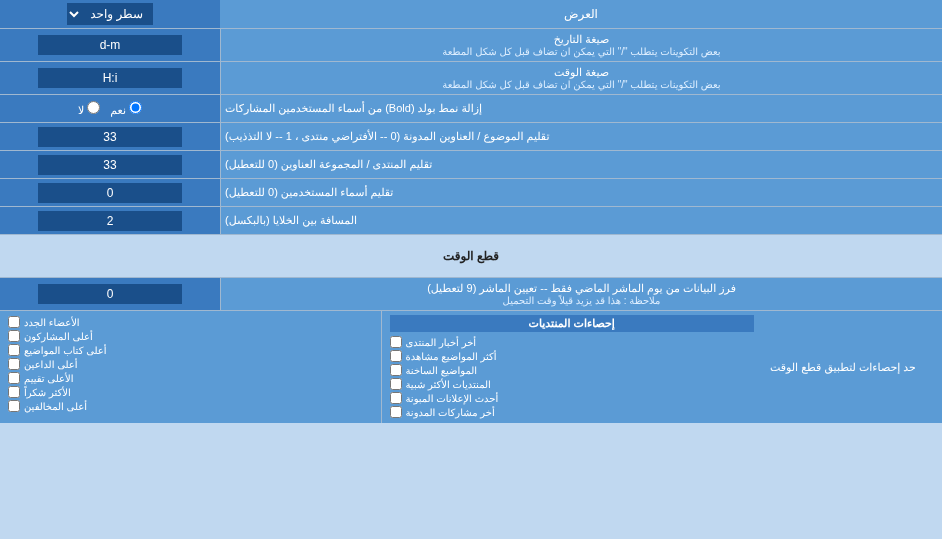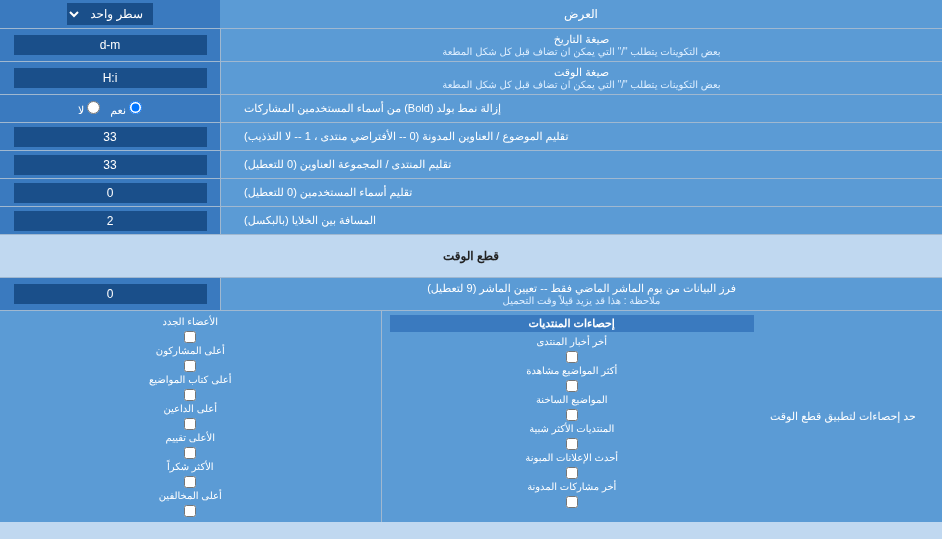--- a/index.html
+++ b/index.html
@@ -20,21 +20,21 @@
       flex-direction: row;
       align-items: stretch;
       border-bottom: 1px solid #a0b8d0;
       min-height: 28px;
     }
 
     .row-label {
       flex: 1;
       background: #5b9bd5;
       color: #fff;
-      padding: 4px 23px;
+      padding: 4px 4px;
       display: flex;
       align-items: center;
       justify-content: flex-end;
       text-align: right;
       font-size: 11px;
       border-left: 1px solid #a0b8d0;
     }
 
     .row-label-multi {
       flex-direction: column;
@@ -53,21 +53,21 @@
       align-items: center;
       justify-content: center;
       padding: 3px 6px;
     }
 
     .input-field {
       background: #1a4f8a;
       color: #fff;
       border: none;
       padding: 3px 6px;
-      width: 193px;
+      width: 144px;
       text-align: center;
       font-size: 12px;
       direction: ltr;
     }
 
     .radio-row {
       display: flex;
       flex-direction: row;
       align-items: center;
       justify-content: flex-end;
@@ -90,21 +90,20 @@
     }
 
     .checkbox-item {
       display: flex;
       align-items: center;
       gap: 4px;
       color: #fff;
       font-size: 10px;
       padding: 1px 0;
       justify-content: flex-end;
-      flex-direction: column;
     }
 
     .checkbox-item input[type="checkbox"] {
       width: 12px;
       height: 12px;
     }
 
     .top-header {
       display: flex;
       flex-direction: row;

